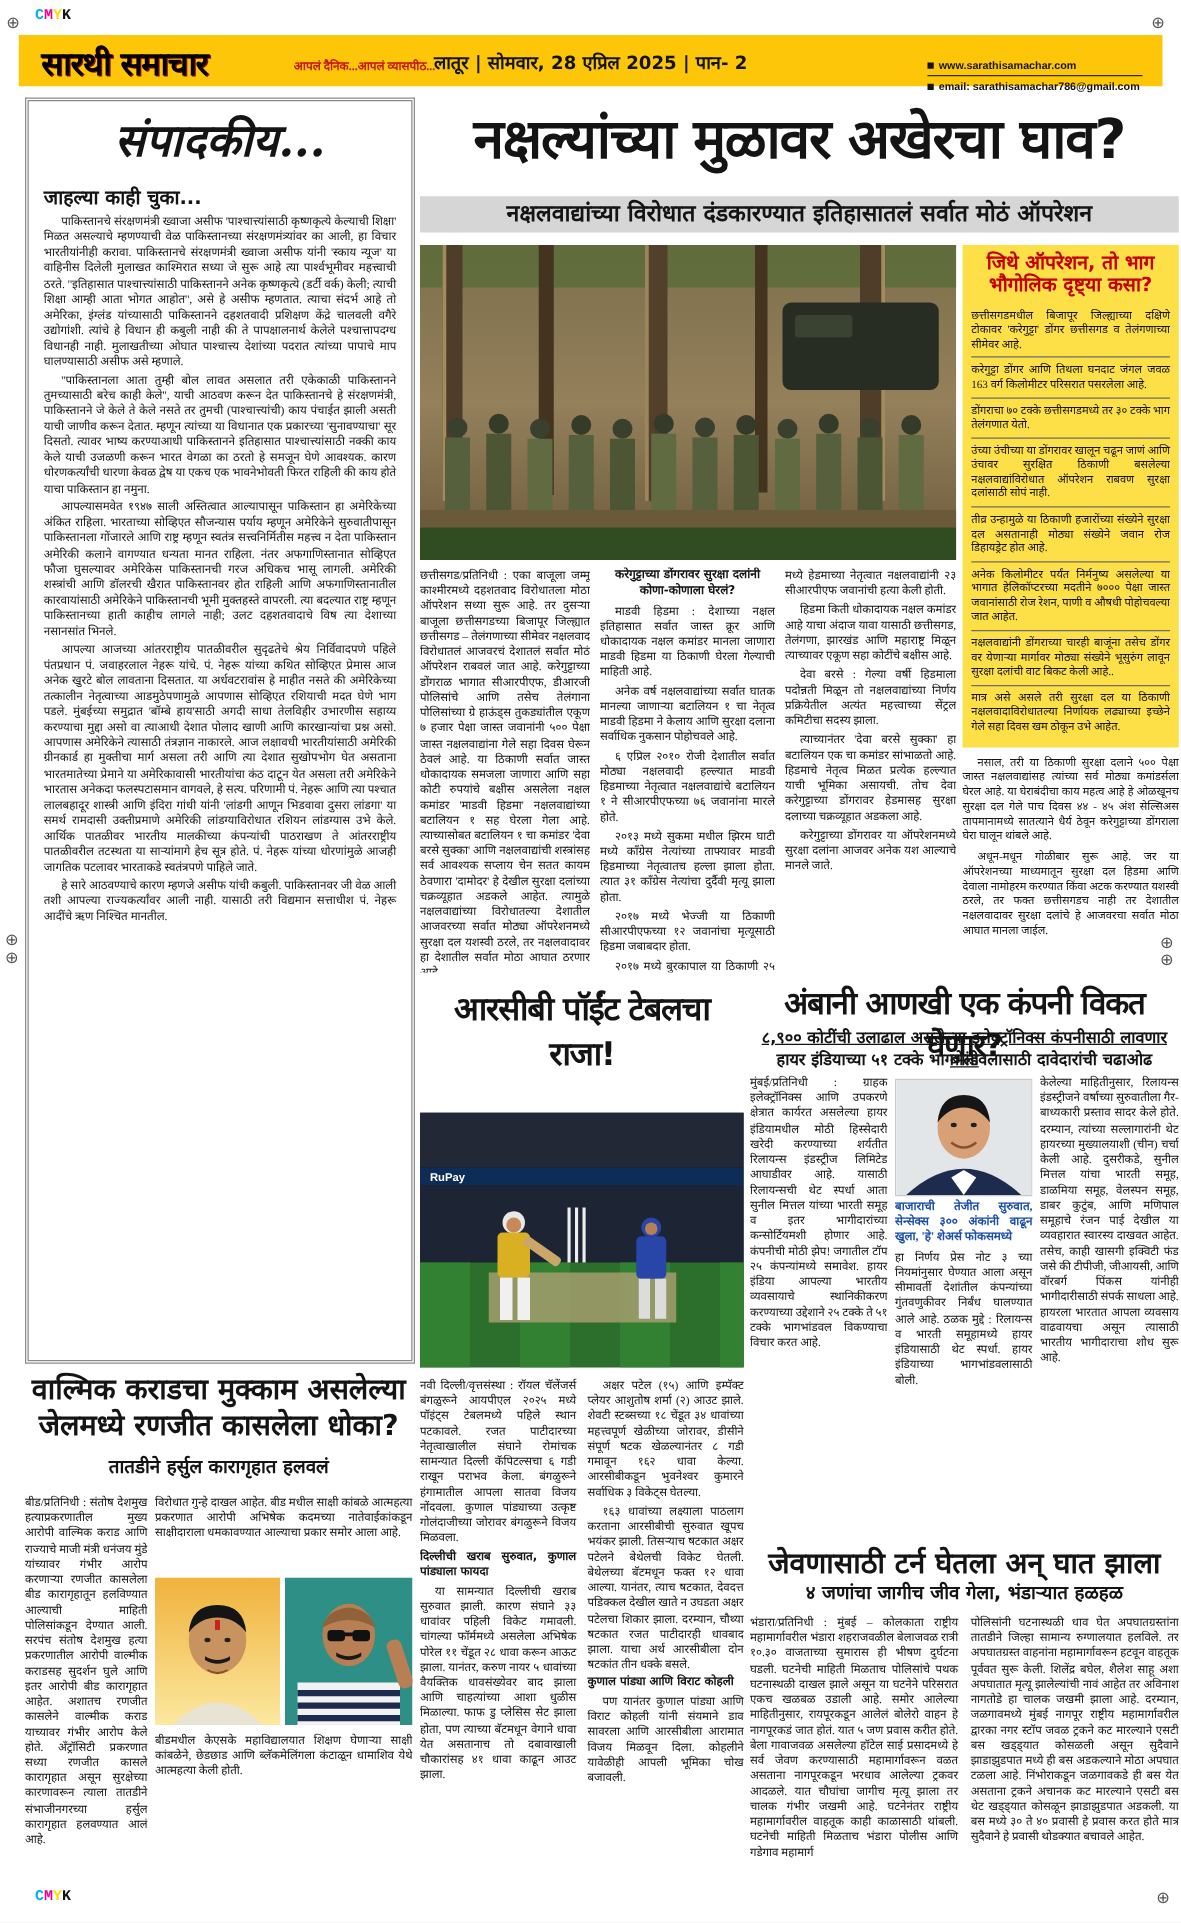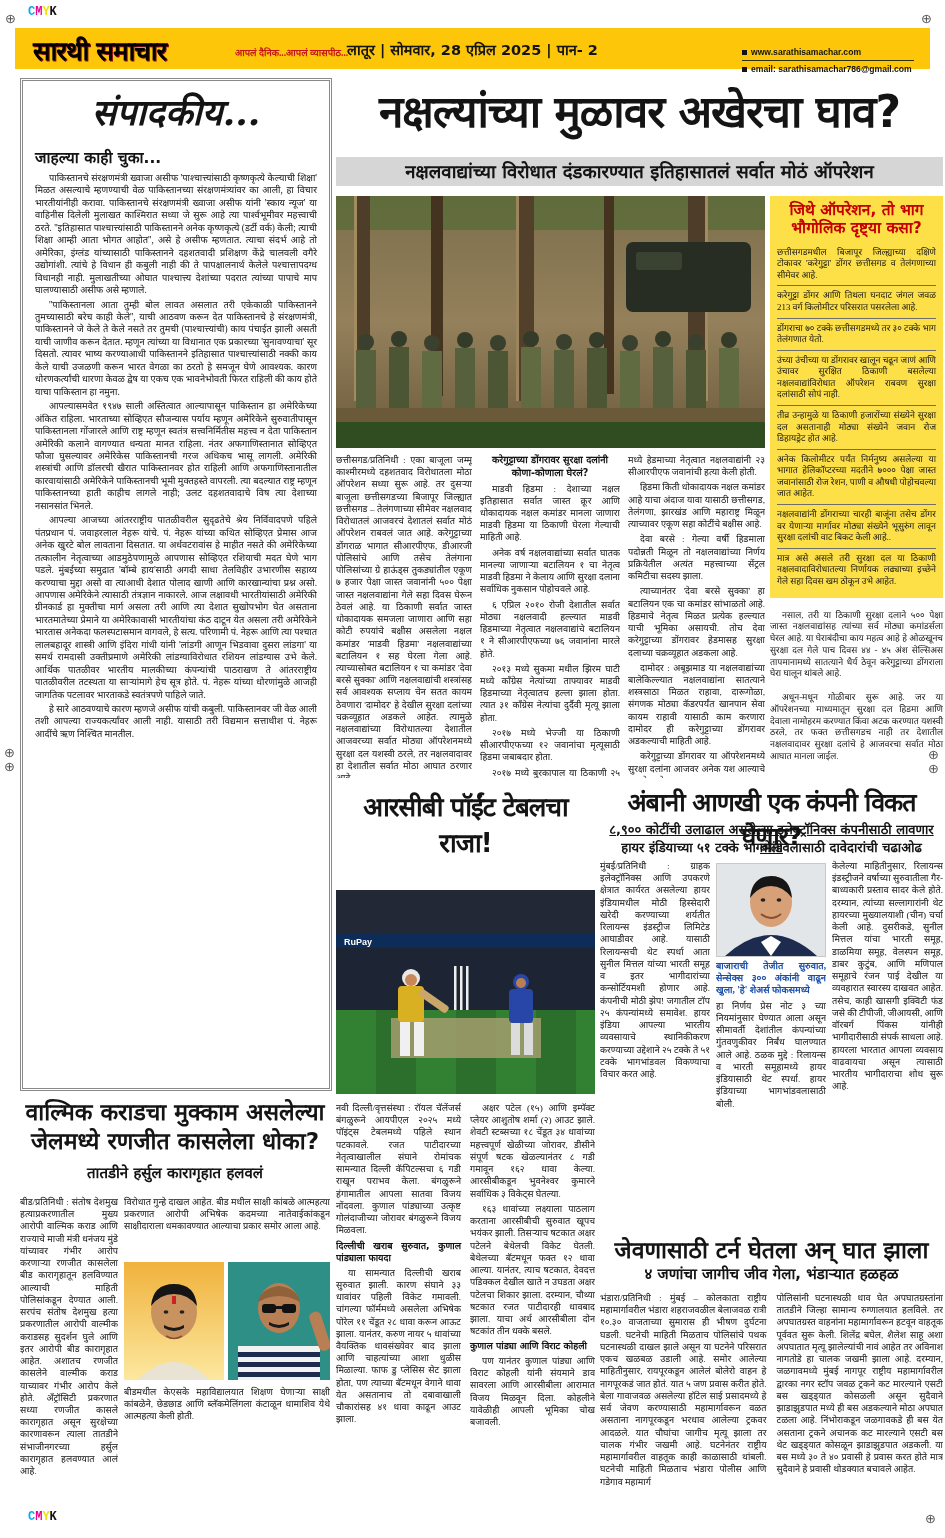--- a/index.html
+++ b/index.html
@@ -46,21 +46,21 @@
   .leadcol h4{font-size:9.6px;font-weight:700;font-family:"DejaVu Sans",sans-serif;
               text-align:center;margin:0 0 3px 0;}
   
   #sidebar{left:770px;top:196px;width:173px;height:588px;}
   #sidebar-box{background:#fde047;padding:6px 7px;}
   #sidebar-title{color:#c40000;font-weight:700;font-size:15.5px;text-align:center;
                  font-family:"DejaVu Sans",sans-serif;line-height:1.15;margin-bottom:5px;}
   .sb-item{font-size:8.9px;line-height:1.3;text-align:justify;padding:4px 0;}
   .sb-item + .sb-item{border-top:1px solid #6d6d6d;}
   #sidebar-extra{font-size:8.9px;line-height:1.32;text-align:justify;margin-top:7px;}
-  #sidebar-extra p{margin:12px 0 5px 0;text-indent:12px;}
+  #sidebar-extra p{margin:0 0 5px 0;text-indent:12px;}
   
   #ck-hl{left:336px;top:788px;width:259px;text-align:center;font-size:26px;font-weight:800;
          font-family:"DejaVu Sans",sans-serif;letter-spacing:-1px;}
   #ck-sub{left:336px;top:844px;width:259px;text-align:center;font-size:17px;font-weight:700;
           font-family:"DejaVu Sans",sans-serif;line-height:1.35;margin-top:48px;}
   #ck-photo{left:336px;top:890px;width:259px;height:204px;}
   #ck-body{left:336px;top:1102px;width:259px;height:436px;column-count:2;column-gap:9px;}
   #ck-body h5{font-size:9.4px;font-weight:700;font-family:"DejaVu Sans",sans-serif;margin:2px 0;}
   
   #am-hl{left:600px;top:784px;width:343px;text-align:center;font-size:25px;font-weight:800;
@@ -206,29 +206,28 @@
     <p>२०१३ मध्ये सुकमा मधील झिरम घाटी मध्ये काँग्रेस नेत्यांच्या ताफ्यावर माडवी हिडमाच्या नेतृत्वातच हल्ला झाला होता. त्यात ३१ काँग्रेस नेत्यांचा दुर्दैवी मृत्यू झाला होता.</p>
     <p>२०१७ मध्ये भेज्जी या ठिकाणी सीआरपीएफच्या १२ जवानांचा मृत्यूसाठी हिडमा जबाबदार होता.</p>
     <p>२०१७ मध्ये बुरकापाल या ठिकाणी २५ पोलिसांचा मृत्यू हिडमाच्या बटालियन १च्या हल्ल्यात झाला होता.</p>
 
   </div>
   <div class="abs jtext leadcol" id="leadcol3">
     <p class="noind">मध्ये हेडमाच्या नेतृत्वात नक्षलवाद्यांनी २३ सीआरपीएफ जवानांची हत्या केली होती.</p>
     <p>हिडमा किती धोकादायक नक्षल कमांडर आहे याचा अंदाज यावा यासाठी छत्तीसगड, तेलंगणा, झारखंड आणि महाराष्ट्र मिळून त्याच्यावर एकूण सहा कोटींचे बक्षीस आहे.</p>
     <p>देवा बरसे : गेल्या वर्षी हिडमाला पदोन्नती मिळून तो नक्षलवाद्यांच्या निर्णय प्रक्रियेतील अत्यंत महत्त्वाच्या सेंट्रल कमिटीचा सदस्य झाला.</p>
     <p>त्याच्यानंतर 'देवा बरसे सुक्का' हा बटालियन एक चा कमांडर सांभाळतो आहे. हिडमाचे नेतृत्व मिळत प्रत्येक हल्ल्यात याची भूमिका असायची. तोच देवा करेगुट्टाच्या डोंगरावर हेडमासह सुरक्षा दलाच्या चक्रव्यूहात अडकला आहे.</p>
-    <p>दामोदर : अबूझमाड या नक्षलवाद्यांच्या बालेकिल्ल्यात नक्षलवाद्यांना सातत्याने शस्त्रसाठा मिळत राहावा, दारूगोळा, संगणक मोठ्या कॅडरपर्यंत खानपान सेवा कायम राहावी यासाठी काम करणारा दामोदर ही करेगुट्टाच्या डोंगरावर अडकल्याची माहिती आहे.</p>
     <p>करेगुट्टाच्या डोंगरावर या ऑपरेशनमध्ये सुरक्षा दलांना आजवर अनेक यश आल्याचे मानले जाते.</p>
   </div>
 
   <div class="abs" id="sidebar">
     <div id="sidebar-box">
       <div id="sidebar-title">जिथे ऑपरेशन, तो भाग भौगोलिक दृष्ट्या कसा?</div>
       <div class="sb-item">छत्तीसगडमधील बिजापूर जिल्ह्याच्या दक्षिणे टोकावर 'करेगुट्टा' डोंगर छत्तीसगड व तेलंगणाच्या सीमेवर आहे.</div>
-      <div class="sb-item">करेगुट्टा डोंगर आणि तिथला घनदाट जंगल जवळ 213 वर्ग किलोमीटर परिसरात पसरलेला आहे.</div>
+      <div class="sb-item">करेगुट्टा डोंगर आणि तिथला घनदाट जंगल जवळ 163 वर्ग किलोमीटर परिसरात पसरलेला आहे.</div>
       <div class="sb-item">डोंगराचा ७० टक्के छत्तीसगडमध्ये तर ३० टक्के भाग तेलंगणात येतो.</div>
       <div class="sb-item">उंच्या उंचीच्या या डोंगरावर खालून चढून जाणं आणि उंचावर सुरक्षित ठिकाणी बसलेल्या नक्षलवाद्यांविरोधात ऑपरेशन राबवण सुरक्षा दलांसाठी सोपं नाही.</div>
       <div class="sb-item">तीव्र उन्हामुळे या ठिकाणी हजारोंच्या संख्येने सुरक्षा दल असतानाही मोठ्या संख्येने जवान रोज डिहायड्रेट होत आहे.</div>
       <div class="sb-item">अनेक किलोमीटर पर्यंत निर्मनुष्य असलेल्या या भागात हेलिकॉप्टरच्या मदतीने ७००० पेक्षा जास्त जवानांसाठी रोज रेशन, पाणी व औषधी पोहोचवल्या जात आहेत.</div>
       <div class="sb-item">नक्षलवाद्यांनी डोंगराच्या चारही बाजूंना तसेच डोंगर वर येणाऱ्या मार्गावर मोठ्या संख्येने भूसुरुंग लावून सुरक्षा दलांची वाट बिकट केली आहे..</div>
       <div class="sb-item">मात्र असे असले तरी सुरक्षा दल या ठिकाणी नक्षलवादाविरोधातल्या निर्णायक लढ्याच्या इच्छेने गेले सहा दिवस खम ठोकून उभे आहेत.</div>
     </div>
     <div id="sidebar-extra">
       <p>नसाल, तरी या ठिकाणी सुरक्षा दलाने ५०० पेक्षा जास्त नक्षलवाद्यांसह त्यांच्या सर्व मोठ्या कमांडर्सला घेरल आहे. या घेराबंदीचा काय महत्व आहे हे ओळखूनच सुरक्षा दल गेले पाच दिवस ४४ - ४५ अंश सेल्सिअस तापमानामध्ये सातत्याने धैर्य ठेवून करेगुट्टाच्या डोंगराला घेरा घालून थांबले आहे.</p>
       <p>अधून-मधून गोळीबार सुरू आहे. जर या ऑपरेशनच्या माध्यमातून सुरक्षा दल हिडमा आणि देवाला नामोहरम करण्यात किंवा अटक करण्यात यशस्वी ठरले, तर फक्त छत्तीसगडच नाही तर देशातील नक्षलवादावर सुरक्षा दलांचे हे आजवरचा सर्वात मोठा आघात मानला जाईल.</p>

